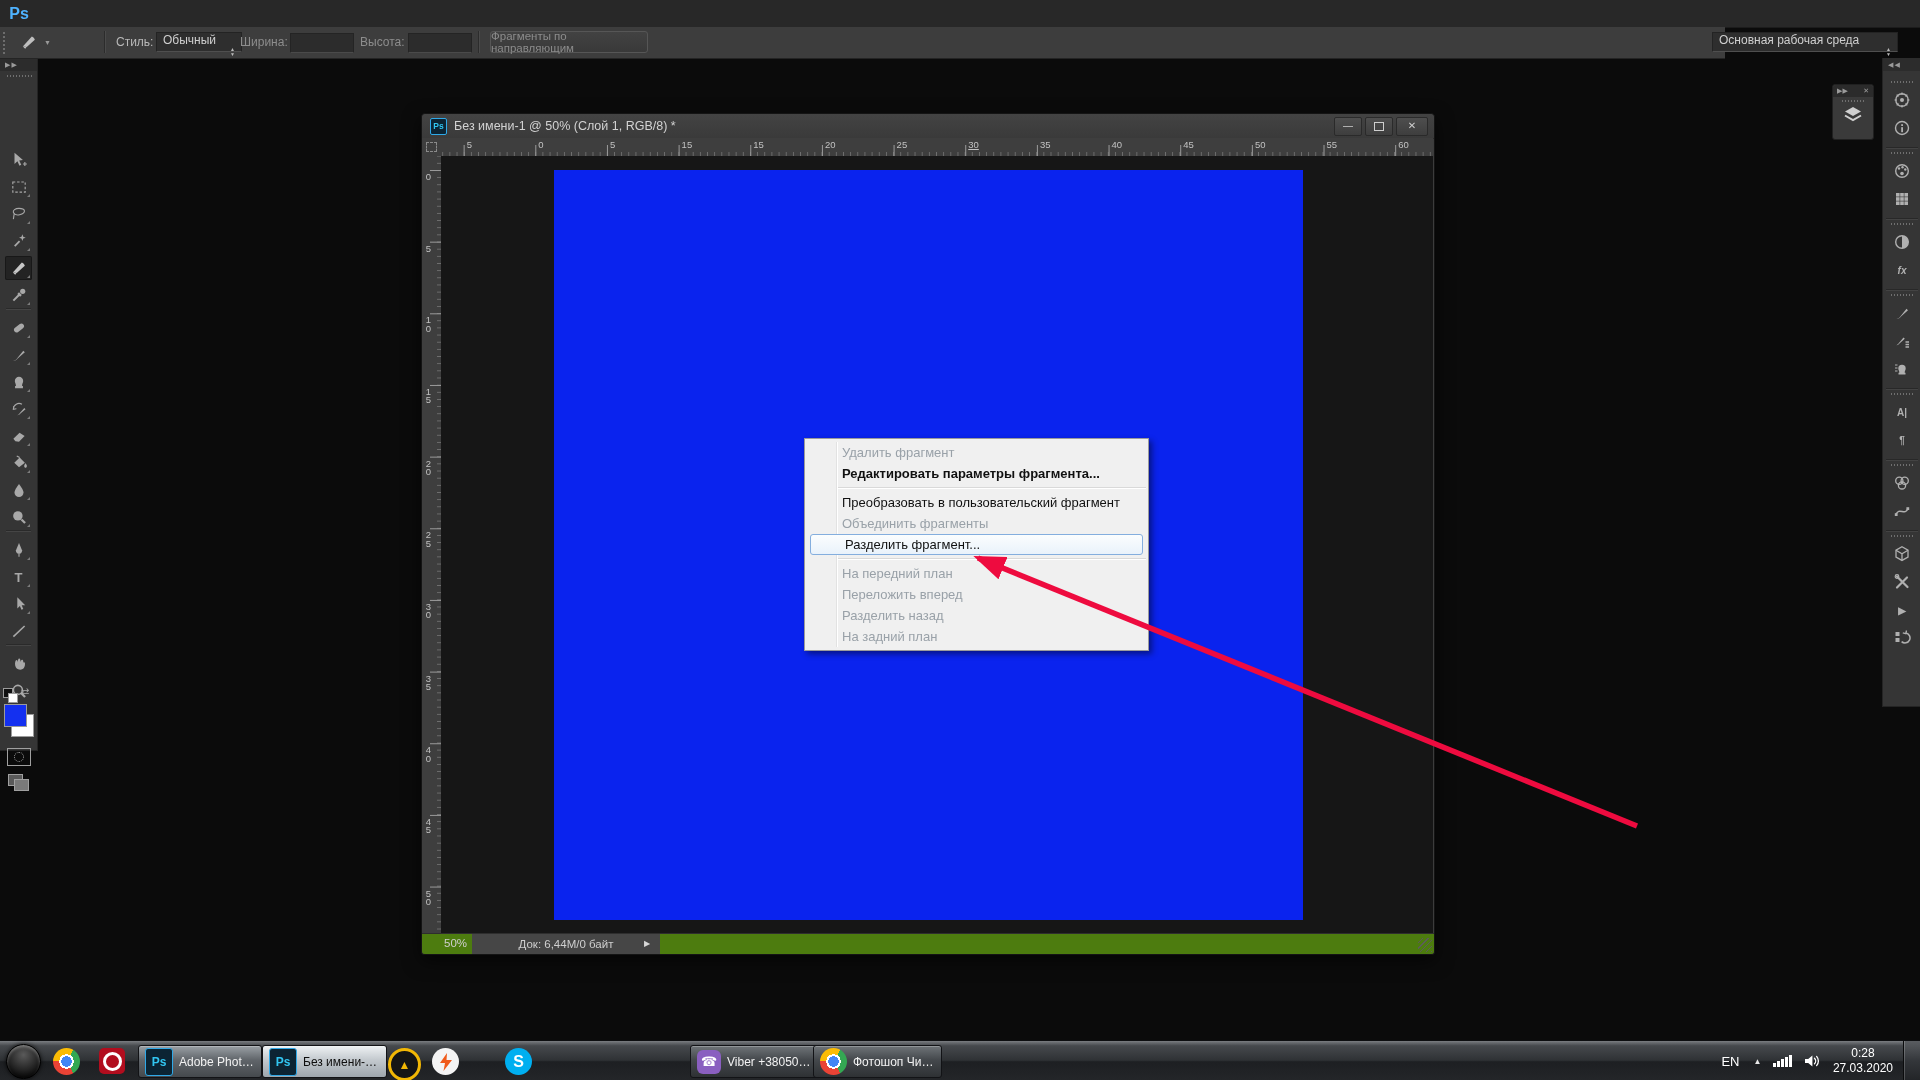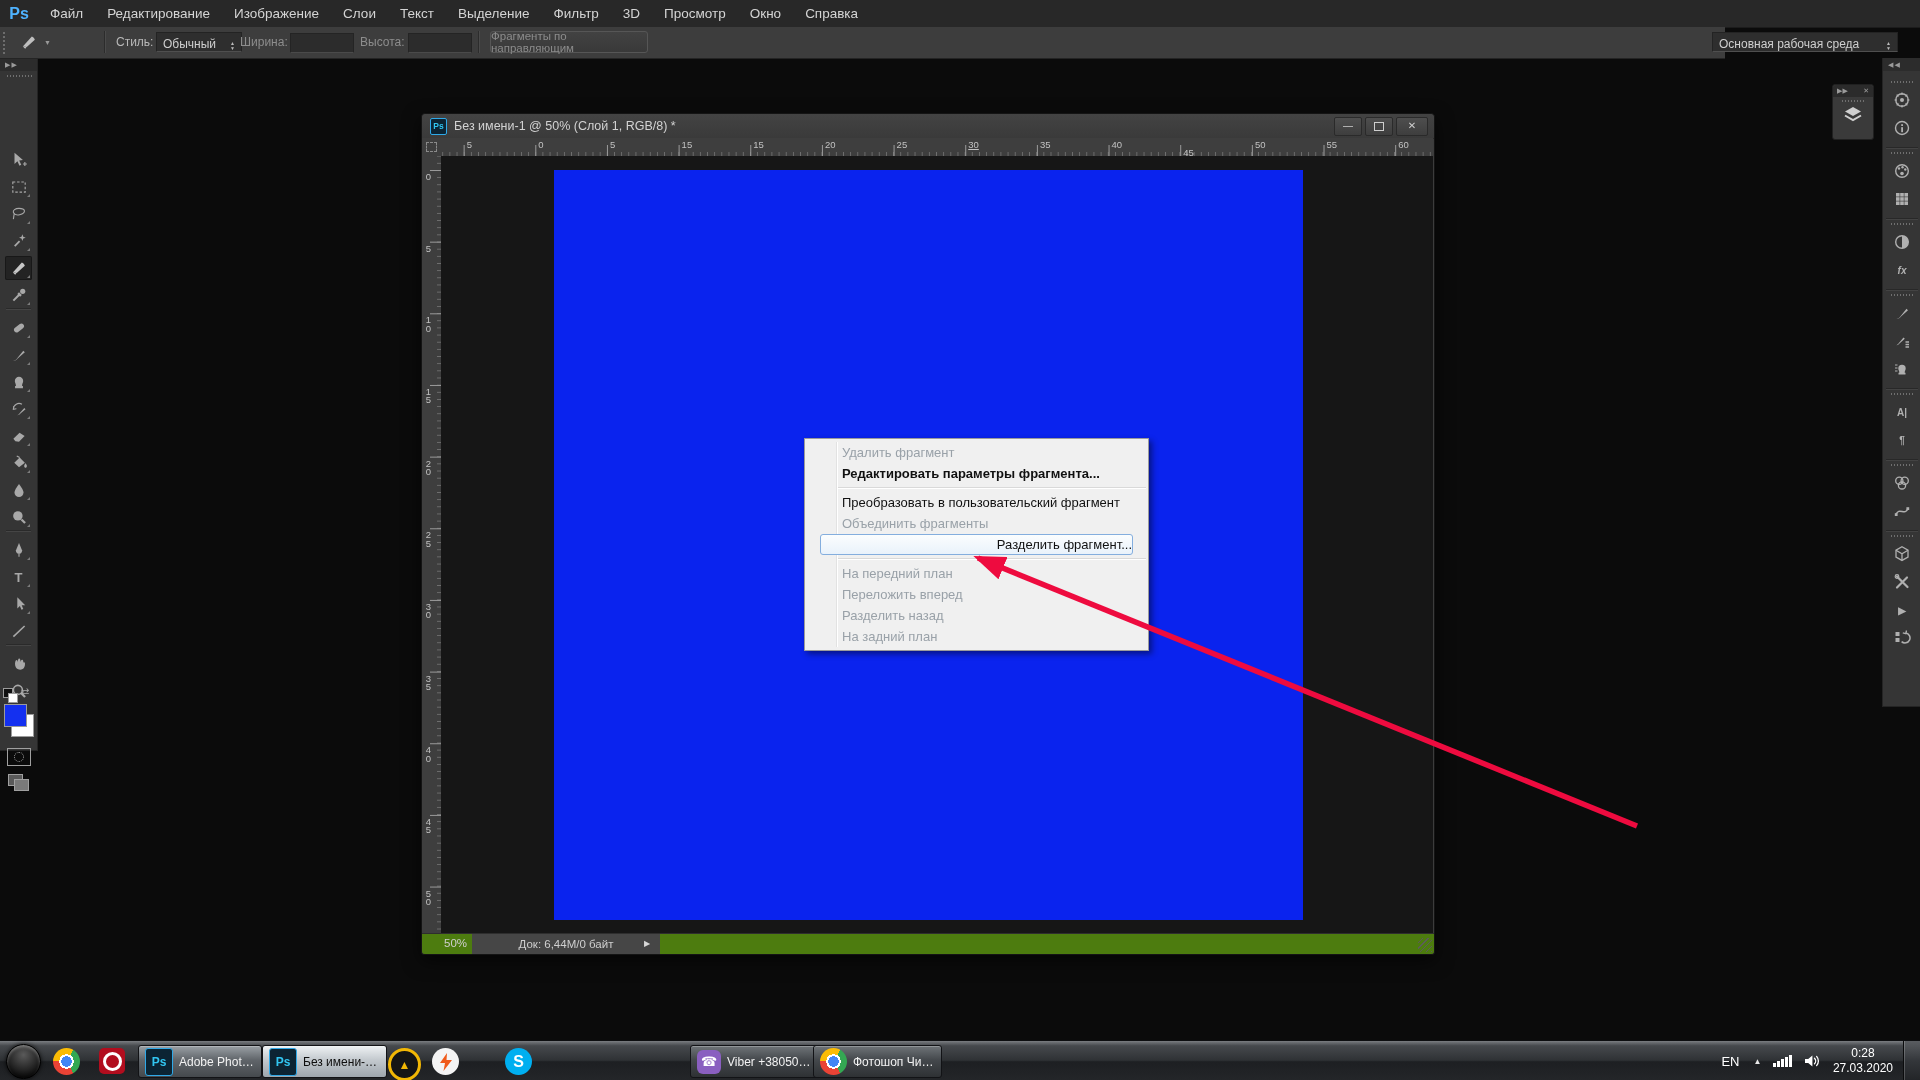--- a/index.html
+++ b/index.html
@@ -9,21 +9,21 @@
   
   #menubar{left:0;top:0;width:1920px;height:27px;background:#282828;border-bottom:1px solid #1c1c1c;z-index:30;display:flex;align-items:center;}
   #ps-logo{width:38px;height:27px;display:flex;align-items:center;justify-content:center;color:#4fb3ff;font-weight:bold;font-size:16px;}
   .menu-item{color:#d4d4d4;font-size:13.5px;padding:0 12px;line-height:27px;cursor:default;}
   
   #optionsbar{left:0;top:27px;width:1725px;height:31px;background:#3d3d3d;border-bottom:1px solid #242424;z-index:30;}
   #optionsbar .grip-v{left:2px;top:4px;width:5px;height:23px;background-image:radial-gradient(#6d6d6d 40%,transparent 45%);background-size:4px 4px;}
   .opt-label{color:#b9b9b9;font-size:12px;top:8px;}
   .opt-label.dim{color:#8d8d8d;}
   .opt-input{background:#2c2c2c;border:1px solid #242424;border-bottom-color:#4a4a4a;height:16px;top:6px;}
-  .opt-drop{background:#2e2e2e;border:1px solid #232323;border-bottom-color:#4f4f4f;height:18px;top:5px;color:#cfcfcf;font-size:12px;display:flex;align-items:flex-end;padding:0 6px;}
+  .opt-drop{background:#2e2e2e;border:1px solid #232323;border-bottom-color:#4f4f4f;height:18px;top:5px;color:#cfcfcf;font-size:12px;display:flex;align-items:flex-start;padding:0 6px;flex-direction:column;}
   .stepper{margin-left:auto;display:flex;flex-direction:column;line-height:5px;font-size:5px;color:#bbb;}
   .opt-sep{width:1px;height:22px;background:#2c2c2c;border-right:1px solid #4a4a4a;top:4px;}
   .opt-btn{height:20px;top:4px;border:1px solid #565656;border-radius:3px;color:#8c8c8c;font-size:11.5px;display:flex;align-items:center;justify-content:center;background:linear-gradient(#424242,#393939);}
   
   #toolbar{left:0;top:58px;width:37px;height:692px;background:#353535;border-right:1px solid #242424;border-bottom:1px solid #242424;z-index:20;}
   #toolbar .tb-head{height:13px;background:#2c2c2c;color:#9a9a9a;font-size:7px;text-align:left;padding-left:5px;line-height:13px;letter-spacing:1px;}
   #toolbar .tb-grip{margin:3px auto 0;width:26px;height:5px;background-image:radial-gradient(#6f6f6f 40%,transparent 45%);background-size:3px 4px;}
   .tool{position:absolute;left:5px;width:27px;height:24px;display:flex;align-items:center;justify-content:center;}
   .tool:after{content:"";position:absolute;right:2px;bottom:2px;border-left:3px solid transparent;border-bottom:3px solid #7c7c7c;}
   .tool.noflyout:after{display:none;}
@@ -57,21 +57,21 @@
   #status-zoom{position:absolute;left:22px;top:3px;}
   #status-info{position:absolute;left:50px;top:0;width:188px;height:20px;background:#464646;display:flex;align-items:center;justify-content:center;}
   #status-arrow{position:absolute;left:222px;top:5px;font-size:8px;color:#d8d8d8;}
   #resize-grip{position:absolute;right:2px;bottom:2px;width:14px;height:14px;background-image:repeating-linear-gradient(135deg,transparent 0 3px,#5c5c5c 3px 4px);}
   
   #ctxmenu{left:804px;top:438px;width:343px;background:#f0f0f0;border:1px solid #9b9b9b;box-shadow:3px 3px 6px rgba(0,0,0,.45);z-index:40;padding:3px 0;}
   #ctxmenu:before{content:"";position:absolute;left:31px;top:3px;bottom:3px;width:1px;background:#e2e2e2;border-right:1px solid #fff;}
   .ctx-item{position:relative;height:21px;line-height:21px;padding-left:37px;font-size:13px;color:#111;}
   .ctx-item.disabled{color:#99a1a8;}
   .ctx-item.bold{font-weight:bold;}
-  .ctx-item.highlighted{margin:0 15px;padding-left:34px;height:19px;line-height:19px;border:1px solid #84aede;border-radius:3px;background:linear-gradient(#fbfdfe,#e9f2fb);text-align:right;}
+  .ctx-item.highlighted{margin:0 5px;padding-left:34px;height:19px;line-height:19px;border:1px solid #84aede;border-radius:3px;background:linear-gradient(#fbfdfe,#e9f2fb);}
   .ctx-sep{height:1px;background:#d9d9d9;border-bottom:1px solid #fff;margin:3px 2px 3px 33px;}
   
   #dock{left:1882px;top:58px;width:38px;height:648px;background:#353535;border-left:1px solid #242424;border-bottom:1px solid #242424;z-index:20;}
   #dock .dk-head{height:13px;background:#2c2c2c;color:#9a9a9a;font-size:7px;line-height:13px;padding-left:5px;letter-spacing:1px;}
   .dk-grip{position:absolute;left:7px;width:24px;height:5px;background-image:radial-gradient(#6f6f6f 40%,transparent 45%);background-size:3px 4px;}
   .dk-icon{position:absolute;left:8px;width:22px;height:22px;display:flex;align-items:center;justify-content:center;color:#b0b0b0;}
   .dk-icon .glyph{font-size:10px;font-weight:bold;color:#b0b0b0;}
   .dk-sep{position:absolute;left:3px;width:32px;height:1px;background:#282828;border-bottom:1px solid #434343;}
   
   #flyout{left:1832px;top:84px;width:40px;height:54px;background:#3a3a3a;border:1px solid #202020;border-radius:3px;z-index:21;}
@@ -104,33 +104,20 @@
   .bars i{display:block;width:2.5px;background:#fff;}
   #clock{text-align:center;font-size:12px;line-height:15px;margin-right:10px;}
   #show-desktop{width:16px;height:40px;border-left:1px solid #0a0b0c;box-shadow:inset 1px 0 0 rgba(255,255,255,.2);background:linear-gradient(180deg,#5a5d61,#33363a 50%,#222427);}
   svg{display:block;}
 </style>
 </head>
 <body>
 
 <div class="abs" id="menubar">
   <div id="ps-logo">Ps</div>
-  <div style="display:flex" id="menubar-items">
-      <div class="menu-item">Файл</div>
-      <div class="menu-item">Редактирование</div>
-      <div class="menu-item">Изображение</div>
-      <div class="menu-item">Слои</div>
-      <div class="menu-item">Текст</div>
-      <div class="menu-item">Выделение</div>
-      <div class="menu-item">Фильтр</div>
-      <div class="menu-item">3D</div>
-      <div class="menu-item">Просмотр</div>
-      <div class="menu-item">Окно</div>
-      <div class="menu-item">Справка</div>
-    </div>
 </div>
 
 <div class="abs" id="optionsbar">
   <div class="abs grip-v"></div>
   <div class="abs" style="left:20px;top:6px;width:20px;height:18px">
     <svg width="18" height="18" viewBox="0 0 16 16">
         <path d="M2.5 12 L10.5 3 C11.8 3.6 12.8 4.6 13.2 6 L6 12.5 Z" fill="#bfbfbf"></path>
         <path d="M2.5 12 l3.3.6 L4.6 14 Z" fill="#bfbfbf"></path>
       </svg>
   </div>
@@ -309,21 +296,21 @@
       <div class="hlab" style="left: 25.64px;">5</div>
       <div class="hlab" style="left: 97.3px;">0</div>
       <div class="hlab" style="left: 168.96px;">5</div>
       <div class="hlab" style="left: 240.62px;">15</div>
       <div class="hlab" style="left: 312.28px;">15</div>
       <div class="hlab" style="left: 383.94px;">20</div>
       <div class="hlab" style="left: 455.6px;">25</div>
       <div class="hlab" style="left: 527.26px; text-decoration: underline;">30</div>
       <div class="hlab" style="left: 598.92px;">35</div>
       <div class="hlab" style="left: 670.58px;">40</div>
-      <div class="hlab" style="left: 742.24px; margin-top: 8px;">45</div>
+      <div class="hlab" style="left: 742.24px;">45</div>
       <div class="hlab" style="left: 813.9px;">50</div>
       <div class="hlab" style="left: 885.56px;">55</div>
       <div class="hlab" style="left: 957.22px;">60</div>
     </div>
   <div class="abs" id="vruler">
       <div class="vlab" style="top: 17px;">0</div>
       <div class="vlab" style="top: 88.66px;">5</div>
       <div class="vlab" style="top: 160.32px;">1<br>0</div>
       <div class="vlab" style="top: 231.98px;">1<br>5</div>
       <div class="vlab" style="top: 303.64px;">2<br>0</div>

